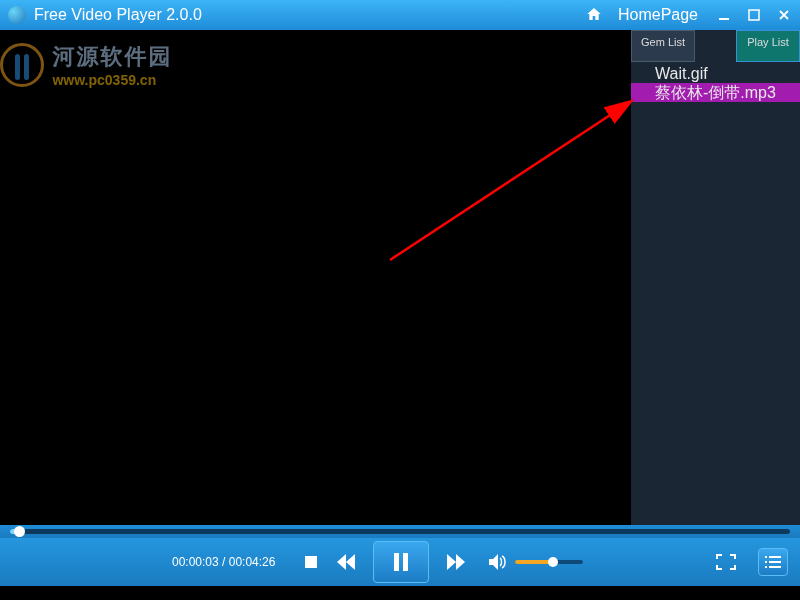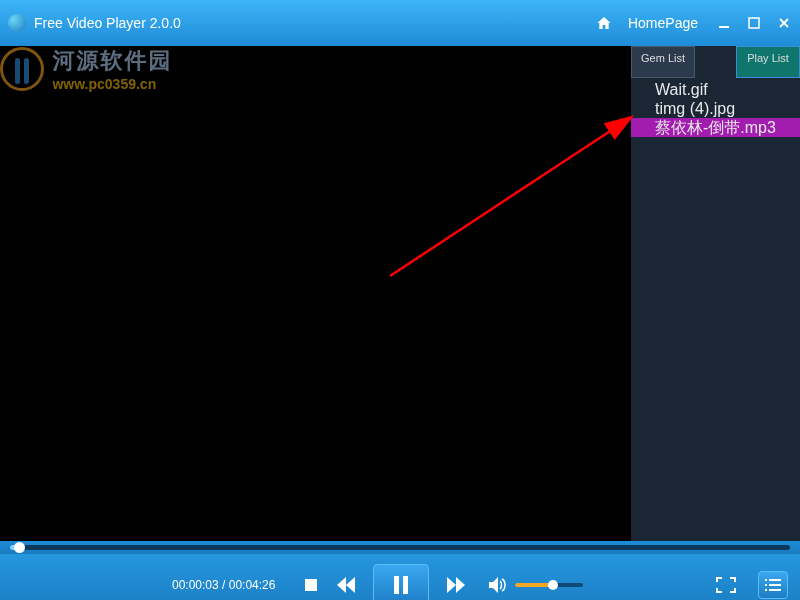--- a/index.html
+++ b/index.html
@@ -5,27 +5,27 @@
     * { margin: 0; padding: 0; box-sizing: border-box; }
     body {
       width: 800px;
       height: 600px;
       background: #000;
       font-family: Arial, sans-serif;
       overflow: hidden;
       position: relative;
     }
     .titlebar {
-      height: 46px;
+      height: 30px;
       background: linear-gradient(to bottom, #3db4f7, #1e8cd8);
       display: flex;
       align-items: center;
       padding: 0 8px;
       color: #fff;
-      font-size: 14px;
+      font-size: 16px;
     }
     .app-icon {
       width: 18px;
       height: 18px;
       border-radius: 50%;
       background: radial-gradient(circle at 30% 30%, #6dd5f5, #1a7bc0);
       margin-right: 8px;
     }
     .title-text { flex: 0 0 auto; }
     .title-spacer { flex: 1; }
@@ -43,21 +43,21 @@
       height: 495px;
       background: #000;
     }
     .video-area {
       width: 631px;
       background: #000;
       position: relative;
     }
     .watermark {
       position: absolute;
-      top: 0;
+      top: 12px;
       left: 0;
       opacity: 0.55;
     }
     .wm-cn { color: #a8c7e8; font-size: 22px; font-weight: bold; letter-spacing: 2px; }
     .wm-url { color: #eab308; font-size: 14px; font-weight: bold; }
     .wm-logo {
       width: 44px;
       height: 44px;
       border: 3px solid #e69a1f;
       border-radius: 50%;
@@ -147,21 +147,21 @@
       position: absolute;
       left: 1.2%;
       top: -3px;
       width: 11px;
       height: 11px;
       background: #fff;
       border-radius: 50%;
       margin-left: -5px;
     }
     .controlbar {
-      height: 62px;
+      height: 48px;
       background: linear-gradient(to bottom, #2596de, #1a7bc0);
       display: flex;
       align-items: center;
       color: #fff;
       font-size: 12px;
       padding: 0 12px;
       position: relative;
     }
     .time-display { margin-left: 160px; }
     .ctrl-group {
@@ -284,21 +284,20 @@
     </svg>
   </div>
 
   <div class="playlist-panel">
     <div class="playlist-tabs">
       <div class="playlist-tab">Gem List</div>
       <div class="playlist-tab active">Play List</div>
     </div>
     <div class="playlist-items">
       <div class="pl-item">Wait.gif</div>
-      <div class="pl-item">timg (4).jpg</div>
       <div class="pl-item selected">蔡依林-倒带.mp3</div>
     </div>
   </div>
 </div>
 
 <div class="seekbar-row">
   <div class="seek-track">
     <div class="seek-fill"></div>
     <div class="seek-thumb"></div>
   </div>

